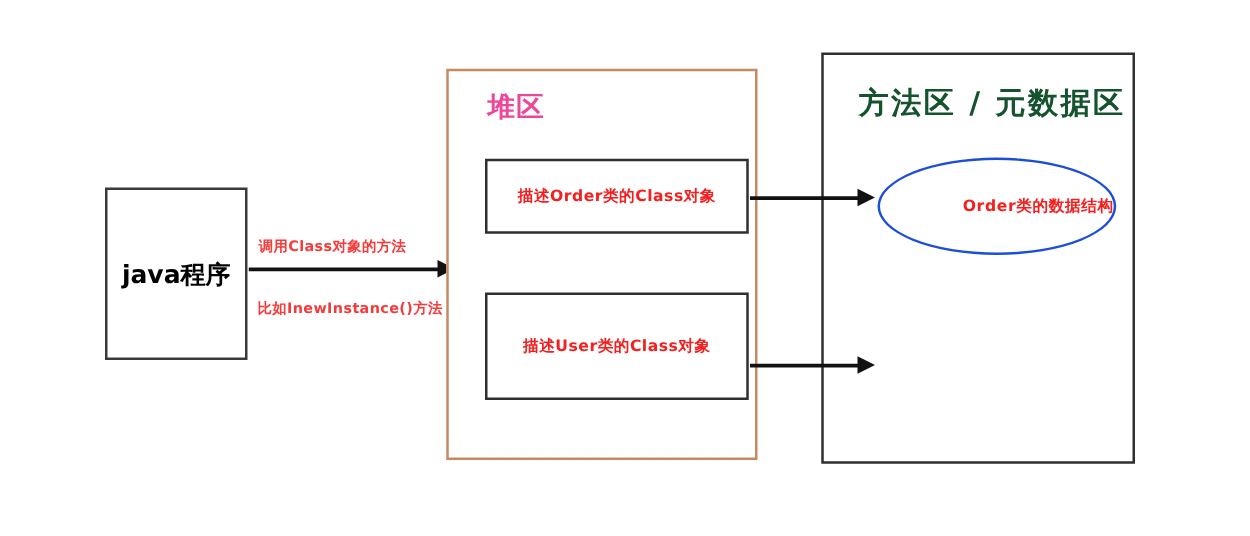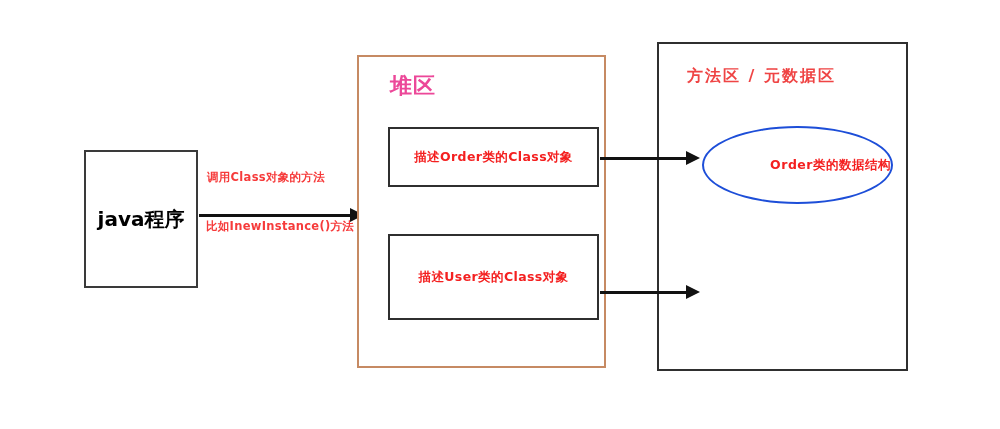--- a/index.html
+++ b/index.html
@@ -99,23 +99,23 @@
     top: 42px;
     width: 251px;
     height: 329px;
     border: 2px solid #2f2f2f;
     background: #ffffff;
   }
   .method-title {
     position: absolute;
     left: 28px;
     top: 22px;
-    font-size: 16px;
-    font-weight: 700;
-    color: #ef4444;
+    font-size: 24px;
+    font-weight: 700;
+    color: #14532d;
     white-space: nowrap;
     letter-spacing: 2px;
   }
 
   
   .ellipse {
     border: 2px solid #1d4ed8;
     border-radius: 50%;
     background: #ffffff;
     display: flex;
@@ -174,20 +174,21 @@
   .arrow-user-head  { left: 686px; top: 285px; }
 
   
   .arrow-label {
     position: absolute;
     font-size: 11.5px;
     font-weight: 700;
     color: #f63b3b;
     white-space: nowrap;
     letter-spacing: 0.3px;
+    margin-top: 20px;
   }
   .arrow-label-top    { left: 207px; top: 170px; }
   .arrow-label-bottom { left: 206px; top: 219px; }
 </style>
 </head>
 <body>
 
 <div id="canvas">
 
   <div class="node java-box">

